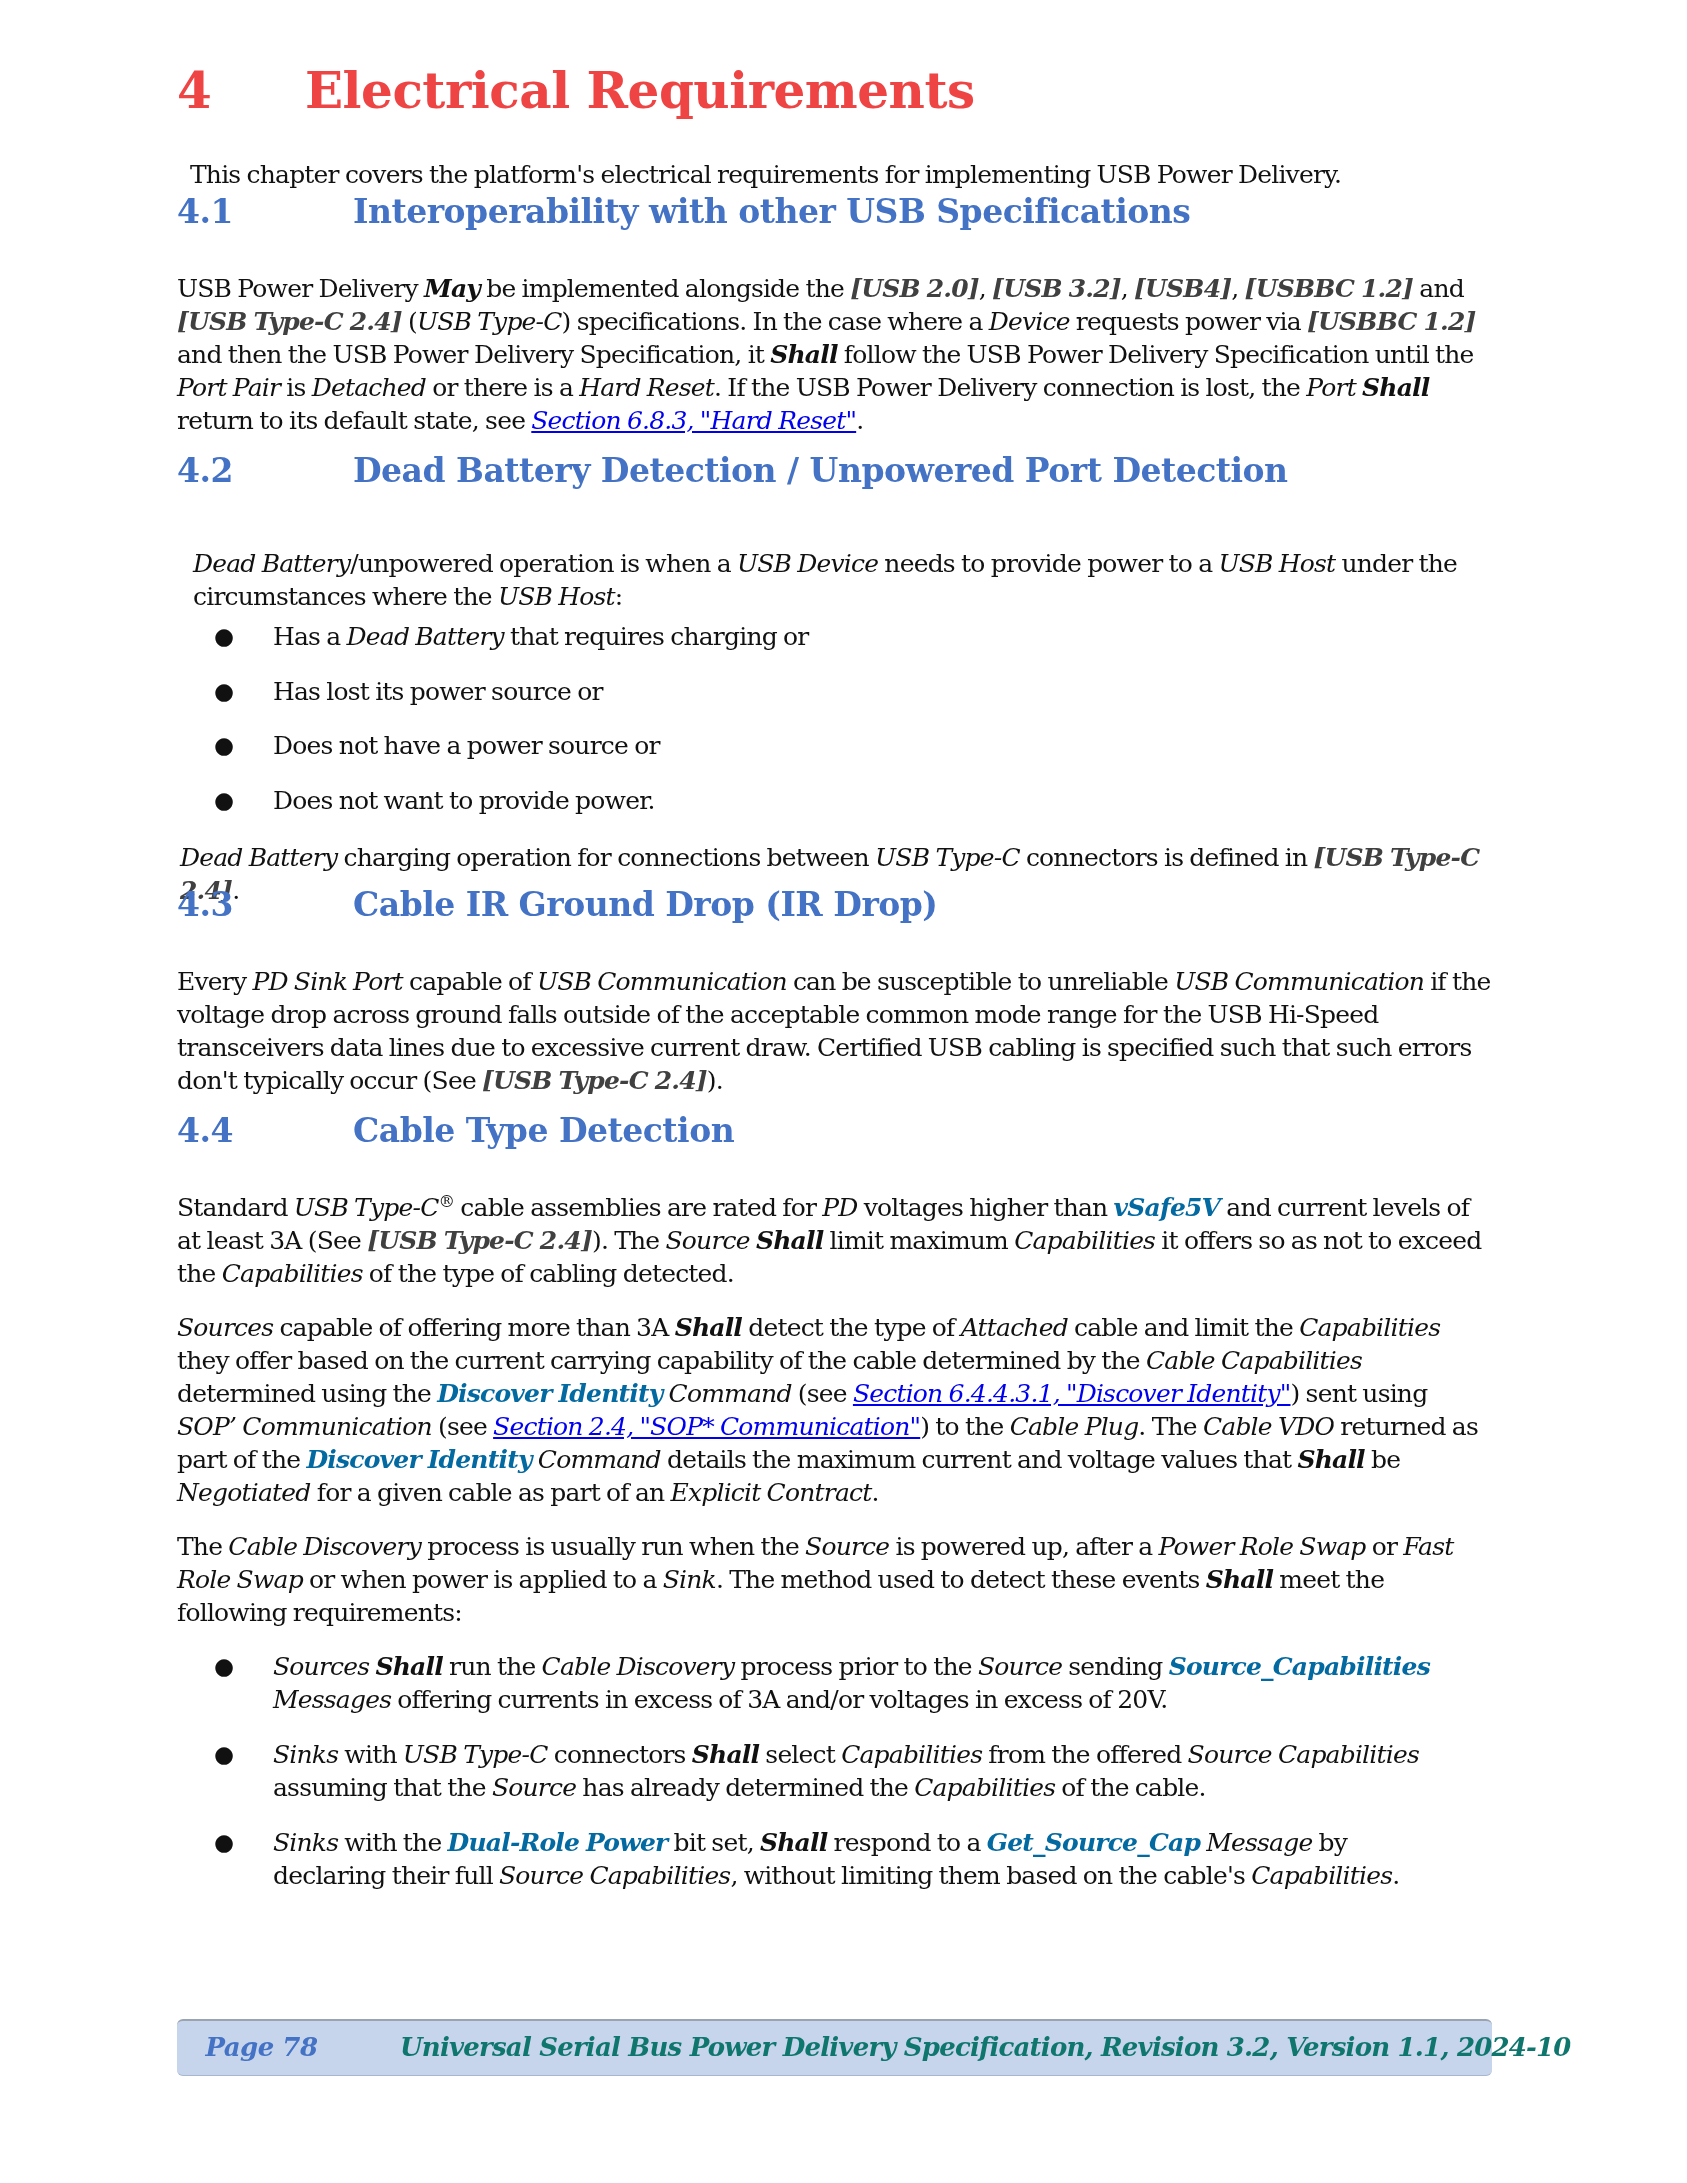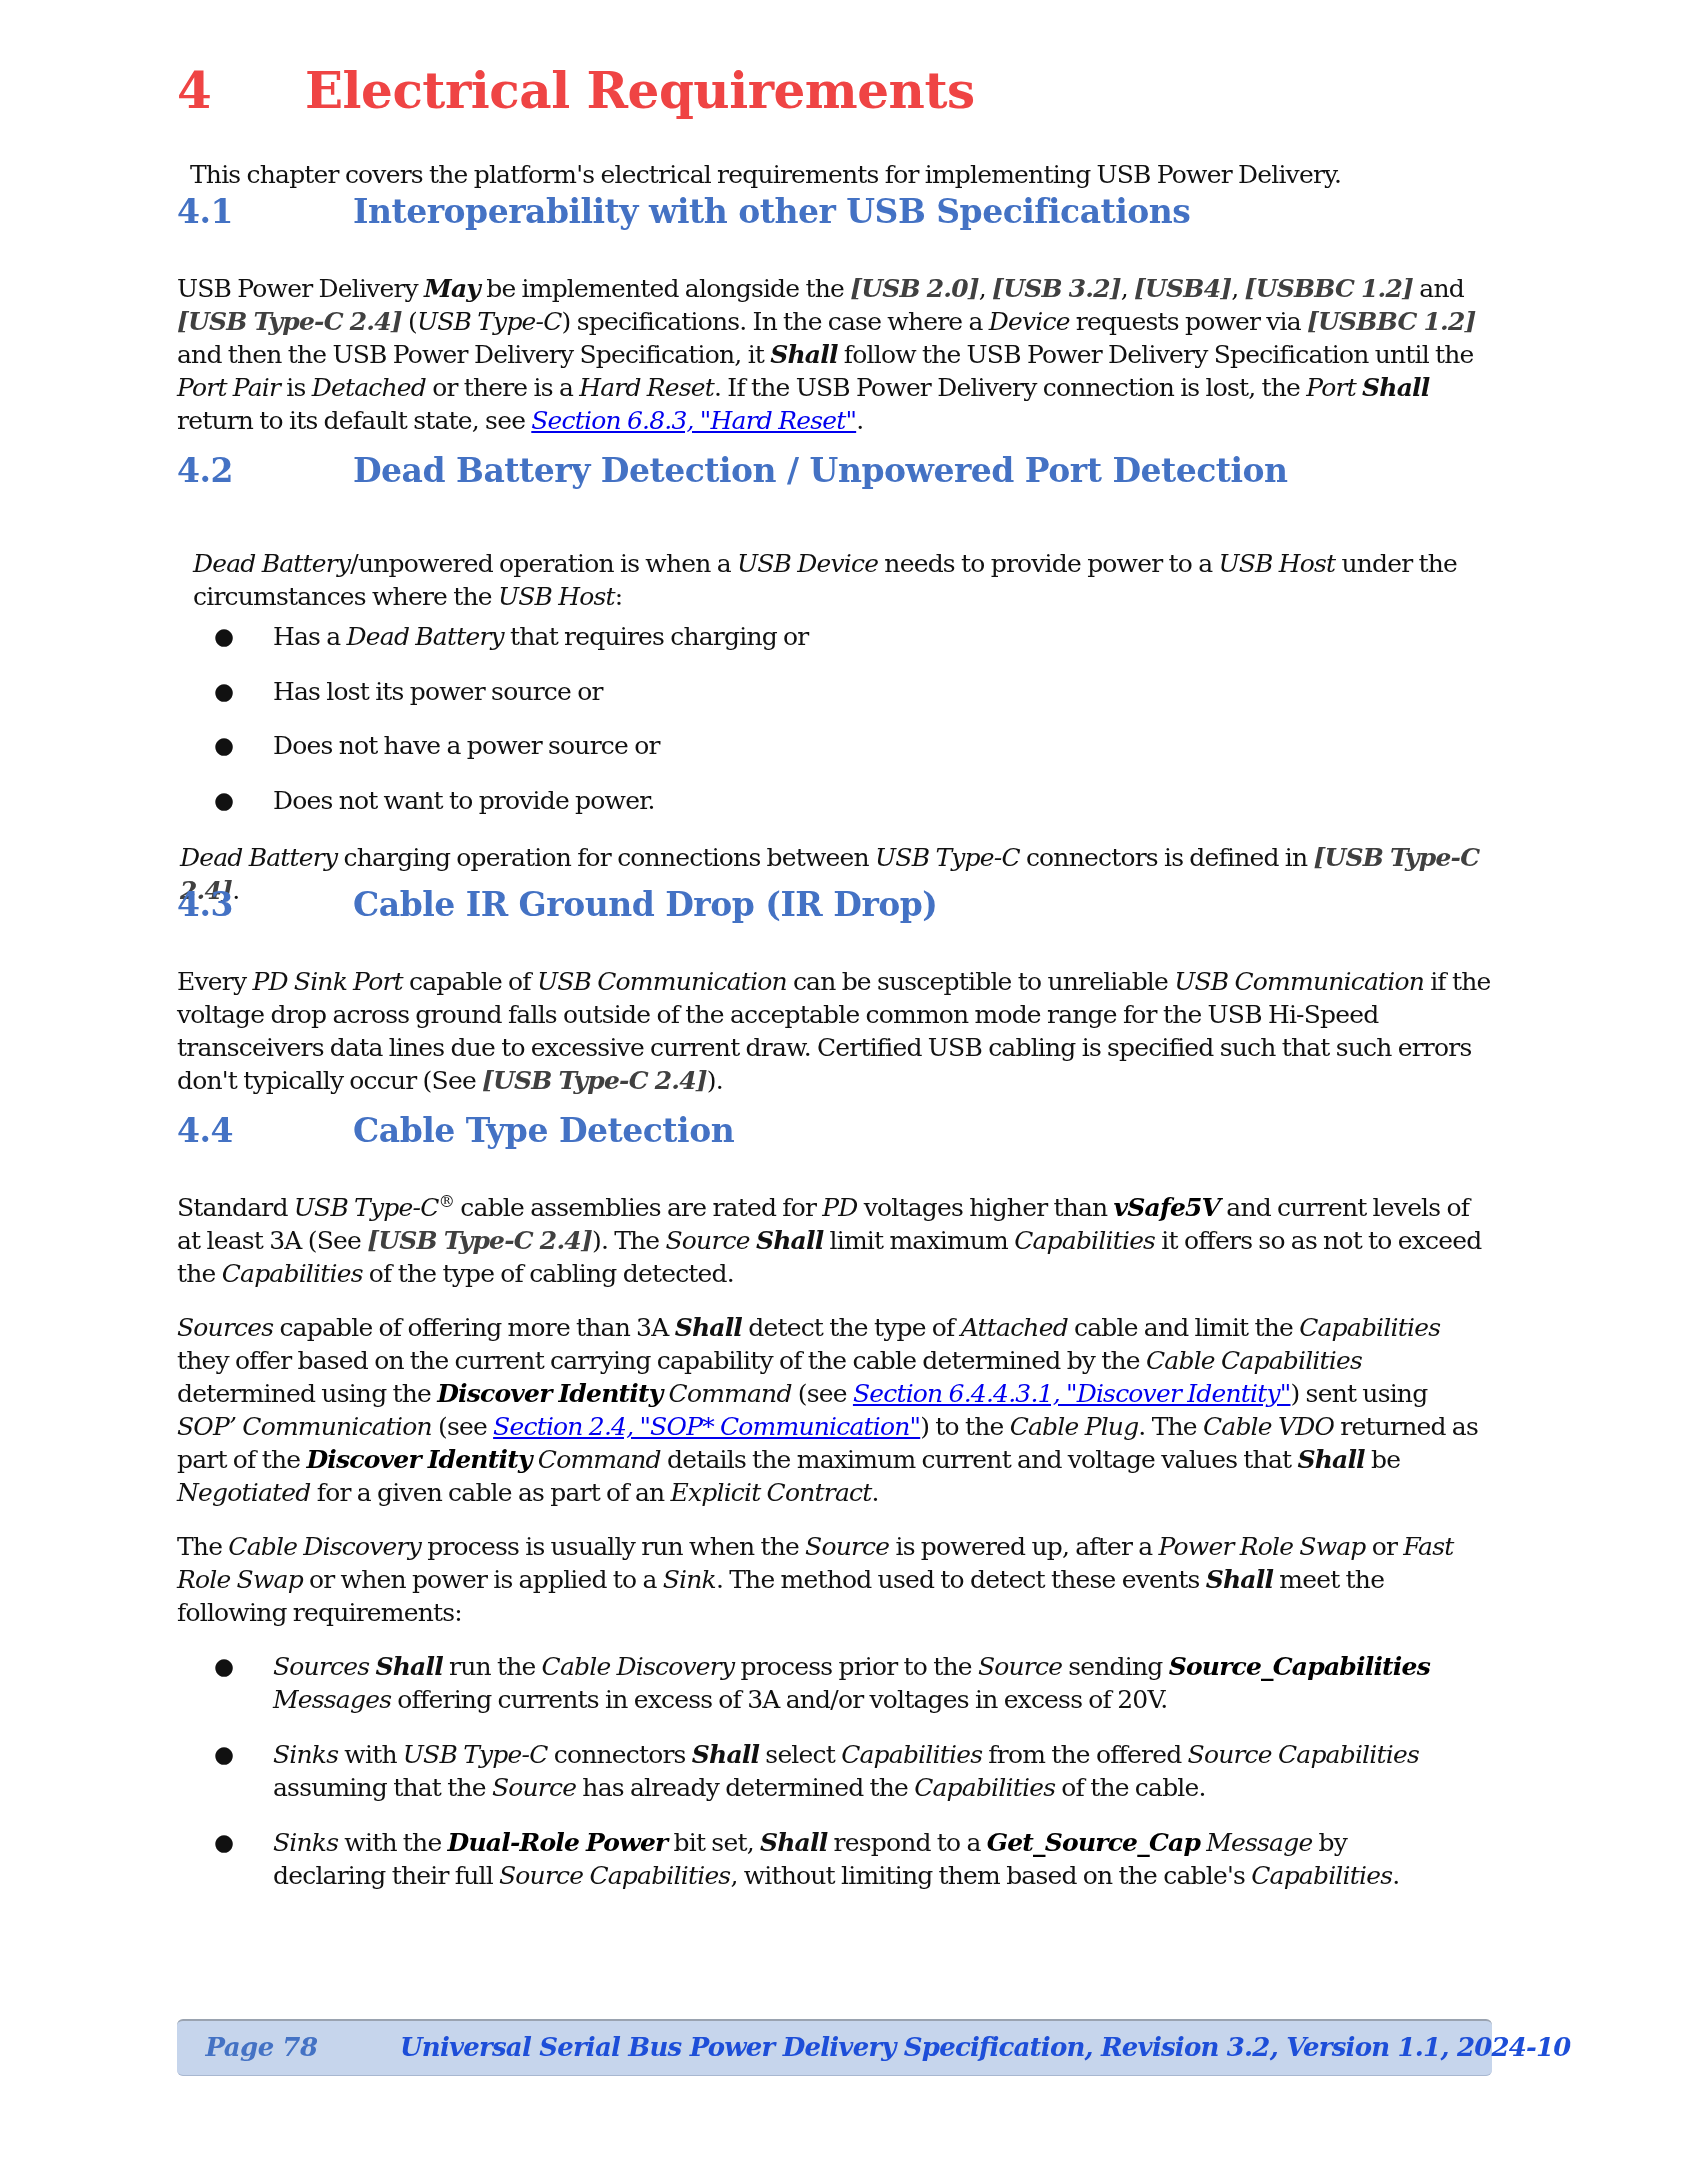--- a/index.html
+++ b/index.html
@@ -14,29 +14,29 @@
   .h2 .num { display: inline-block; width: 176px; }
   .para { position: absolute; left: 0; width: 1315px; font-size: 25px; line-height: 33px; letter-spacing: -0.8px;
           word-spacing: -1px; }
   .bullet { position: absolute; left: 0; width: 1315px; font-size: 25px; line-height: 33px; letter-spacing: -0.8px;
             word-spacing: -1px; }
   .bullet .dot { position: absolute; left: 37px; top: 0; font-size: 23px; }
   .bullet .txt { display: block; margin-left: 96px; width: 1189px; }
   .r-i { font-style: italic; }
   .r-bi { font-style: italic; font-weight: bold; }
   .r-ref { font-style: italic; font-weight: bold; color: #404040; }
-  .r-term { font-style: italic; font-weight: bold; color: #000000; }
+  .r-term { font-style: italic; font-weight: bold; color: #0369a1; }
   .r-link { font-style: italic; color: #0000ee; text-decoration: underline; cursor: pointer; }
   .r-sup { font-size: 16.5px; vertical-align: super; line-height: 0; }
   .footer { position: absolute; left: 177px; top: 2019px; width: 1315px; height: 54px; background: #c6d5ec;
             border-top: 2.1px solid #9aa3b0; border-bottom: 1px solid #a8b7d0; border-radius: 6px; }
   .footer .pg { position: absolute; left: 28.4px; top: 11.4px; font-size: 26px; font-style: italic; font-weight: bold;
                 color: #4472c4; letter-spacing: -0.5px; }
   .footer .ttl { position: absolute; left: 223px; top: 11.4px; font-size: 26px; font-style: italic; font-weight: bold;
-                 color: #1d4ed8; letter-spacing: -0.8px; white-space: nowrap; }
+                 color: #0f766e; letter-spacing: -0.8px; white-space: nowrap; }
 </style>
 </head>
 <body>
 
 <div class="page">
   <div class="h1">
     <span class="num">4</span><span>Electrical Requirements</span>
   </div>
   <p class="para" style="top:145px;margin:13px">This chapter covers the platform's electrical requirements for implementing USB Power Delivery.</p>
 

